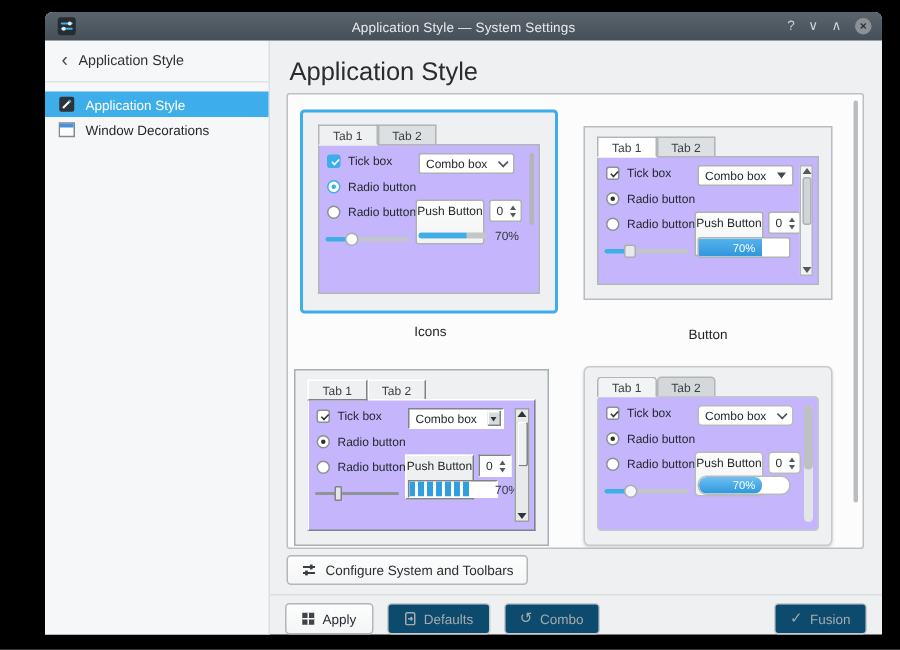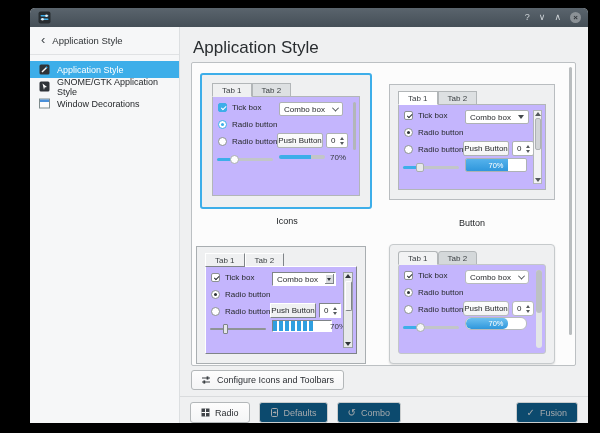--- a/index.html
+++ b/index.html
@@ -70,21 +70,21 @@
              transform:rotate(-45deg); }
   .rd { width:9px; height:9px; border:1px solid #8c9193; border-radius:50%;
         background:#fff; position:relative; flex:none; }
   .rd.on::after { content:""; position:absolute; left:2px; top:2px; width:3px;
                   height:3px; border-radius:50%; background:#2e3338; }
   .combo { position:absolute; left:66px; top:5px; width:64px; height:14px;
            border:1px solid #aeb2b4; background:#fff; border-radius:2px;
            display:flex; align-items:center; padding:0 4px; justify-content:space-between; }
   .combo-arrow { width:5px; height:5px; border-right:1.2px solid #4a4f52;
                  border-bottom:1.2px solid #4a4f52; transform:rotate(45deg) translate(-1px,-1px); }
-  .push { position:absolute; left:64px; top:36px; width:46px; height:15px;
+  .push { position:absolute; left:64px; top:36px; width:46px; height:30px;
           border:1px solid #aeb2b4; border-radius:2px; text-align:center;
           line-height:14px; background:linear-gradient(#fdfdfd,#f2f3f4); }
   .spin { position:absolute; left:113px; top:36px; width:22px; height:15px;
           border:1px solid #aeb2b4; border-radius:2px; background:#fff;
           display:flex; align-items:center; }
   .spin-val { flex:1; padding-left:4px; }
   .spin-arrows { width:7px; display:flex; flex-direction:column; align-items:center; gap:2px; margin-right:2px; }
   .spin-arrows i { display:block; width:0; height:0; border-left:2.5px solid transparent;
                    border-right:2.5px solid transparent; }
   .spin-arrows .up { border-bottom:3px solid #54595c; }
@@ -188,20 +188,21 @@
 <div class="window">
 
   <div class="titlebar">
     <svg class="win-icon" viewBox="0 0 13 13">
       <rect x="0.5" y="0.5" width="12" height="12" rx="2" fill="#272c30"></rect>
       <rect x="2.5" y="4" width="8" height="1.4" rx="0.7" fill="#3daee9"></rect>
       <rect x="2.5" y="7.5" width="8" height="1.4" rx="0.7" fill="#3daee9"></rect>
       <circle cx="8.5" cy="4.7" r="1.3" fill="#e8ebed"></circle>
       <circle cx="4.5" cy="8.2" r="1.3" fill="#e8ebed"></circle>
     </svg>
+    <span class="tb-title">Application Style — System Settings</span>
     <span class="tb-controls">
       <span class="tb-btn">?</span>
       <span class="tb-btn">∨</span>
       <span class="tb-btn">∧</span>
       <span class="tb-close">×</span>
     </span>
   </div>
 
   <div class="content">
     <div class="sidebar">
@@ -213,27 +214,20 @@
         <div class="sb-item selected">
           <svg class="sb-ic" viewBox="0 0 11 11">
             <rect x="0.5" y="0.5" width="10" height="10" rx="1.5" fill="#2e3338"></rect>
             <path d="M3 8 L7.6 3.4" stroke="#fcfcfc" stroke-width="1.4"></path>
             <path d="M7 2.8 L8.2 4" stroke="#3daee9" stroke-width="1.4"></path>
           </svg>
           <span>Application Style</span>
         </div>
         <div class="sb-item">
           <svg class="sb-ic" viewBox="0 0 11 11">
-            <rect x="0.5" y="0.5" width="10" height="10" rx="1.5" fill="#2e3338"></rect>
-            <path d="M3.5 2.5 L8 6 L5.6 6.4 L5 9 Z" fill="#fcfcfc"></path>
-          </svg>
-          <span>GNOME/GTK Application Style</span>
-        </div>
-        <div class="sb-item">
-          <svg class="sb-ic" viewBox="0 0 11 11">
             <rect x="0.5" y="1" width="10" height="9" fill="#fcfcfc" stroke="#7f8c8d" stroke-width="1"></rect>
             <rect x="1" y="1.5" width="9" height="2.5" fill="#4a90d9"></rect>
           </svg>
           <span>Window Decorations</span>
         </div>
       </div>
     </div>
 
     <div class="main">
       <div class="page-title">Application Style</div>
@@ -447,31 +441,31 @@
         <div class="card-label" id="label-fusion">Button</div>
         <div class="outer-scrollbar"></div>
       </div>
 
       <div class="configure-btn">
         <svg width="10" height="10" viewBox="0 0 10 10">
           <path d="M1 3 H9 M1 7 H9" stroke="#3a3f43" stroke-width="1.2"></path>
           <rect x="5.6" y="1.4" width="1.8" height="3.2" fill="#3a3f43"></rect>
           <rect x="2.4" y="5.4" width="1.8" height="3.2" fill="#3a3f43"></rect>
         </svg>
-        <span>Configure Icons and Toolbars</span>
+        <span>Configure System and Toolbars</span>
       </div>
 
       <div class="footer-sep"></div>
       <div class="footer">
         <span class="btn">
           <svg width="9" height="9" viewBox="0 0 9 9">
             <rect x="0.5" y="0.5" width="8" height="8" fill="#3f4448"></rect>
             <path d="M0.5 4.5 H8.5 M4.5 0.5 V8.5" stroke="#fcfcfc" stroke-width="1"></path>
           </svg>
-          <span>Radio</span>
+          <span>Apply</span>
         </span>
         <span class="btn disabled">
           <svg width="9" height="9" viewBox="0 0 9 9">
             <rect x="1.5" y="0.5" width="6" height="8" rx="1" fill="none" stroke="#a6aaad" stroke-width="1"></rect>
             <path d="M3 4.5 H6 M6 4.5 L4.8 3.3 M6 4.5 L4.8 5.7" stroke="#a6aaad" stroke-width="1" fill="none"></path>
           </svg>
           <span>Defaults</span>
         </span>
         <span class="btn disabled">
           <span class="g">↺</span>

